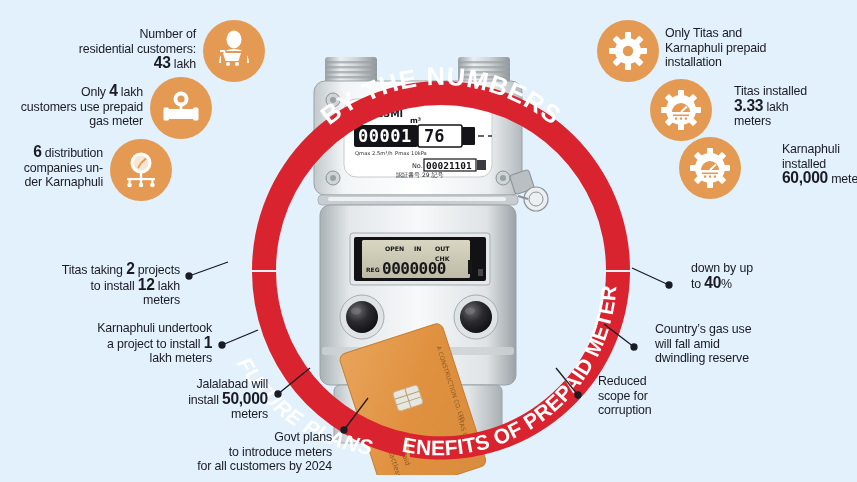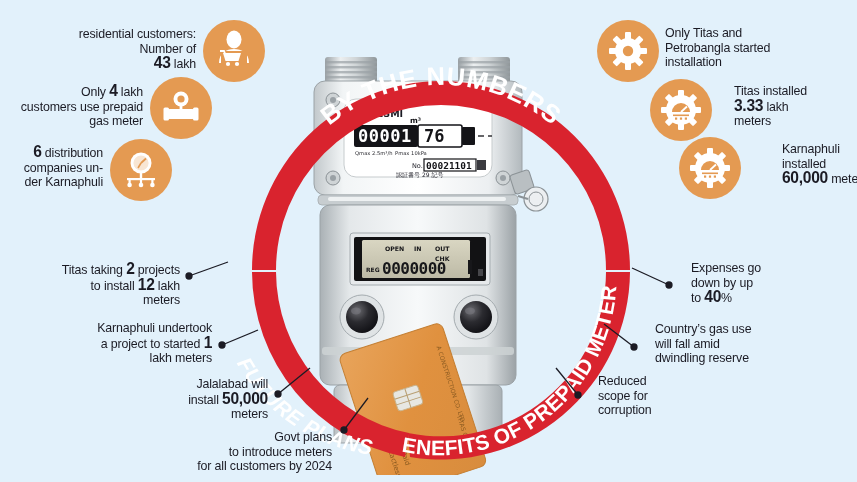--- a/index.html
+++ b/index.html
@@ -337,40 +337,40 @@
       <path d="M13 24 A9 9 0 0 1 31 24 Z" fill="#e49a52"></path>
       <line x1="22" y1="24" x2="28" y2="18.5" stroke="#fff" stroke-width="1.8"></line>
       <rect x="14" y="26.5" width="16" height="1.6" fill="#e49a52"></rect>
       <rect x="16" y="29.5" width="2.2" height="2.2" fill="#e49a52"></rect>
       <rect x="20.9" y="29.5" width="2.2" height="2.2" fill="#e49a52"></rect>
       <rect x="25.8" y="29.5" width="2.2" height="2.2" fill="#e49a52"></rect>
     </svg>
   </div>
 
   <div class="callout r" style="left:20px;top:27px;width:176px;">
+    <div>Number of</div>
     <div>residential customers:</div>
-    <div>Number of</div>
     <div><b>43</b><span> lakh</span></div>
   </div>
 
   <div class="callout r" style="left:10px;top:84px;width:133px;">
     <div><span>Only </span><b>4</b><span> lakh</span></div>
     <div>customers use prepaid</div>
     <div>gas meter</div>
   </div>
 
   <div class="callout r" style="left:6px;top:145px;width:97px;">
     <div><b>6</b><span> distribution</span></div>
     <div>companies un-</div>
     <div>der Karnaphuli</div>
   </div>
 
   <div class="callout l" style="left:665px;top:26px;width:180px;">
     <div>Only Titas and</div>
-    <div>Petrobangla started</div>
+    <div>Karnaphuli prepaid</div>
     <div>installation</div>
   </div>
 
   <div class="callout l" style="left:718px;top:84px;width:132px;margin-left:16px;">
     <div>Titas installed</div>
     <div><b>3.33</b><span> lakh</span></div>
     <div>meters</div>
   </div>
 
   <div class="callout l" style="left:782px;top:142px;width:111px;">
@@ -380,38 +380,37 @@
   </div>
 
   <div class="callout r" style="left:10px;top:262px;width:170px;">
     <div><span>Titas taking </span><b>2</b><span> projects</span></div>
     <div><span>to install </span><b>12</b><span> lakh</span></div>
     <div>meters</div>
   </div>
 
   <div class="callout r" style="left:40px;top:321px;width:172px;">
     <div>Karnaphuli undertook</div>
-    <div><span>a project to started </span><b>1</b></div>
+    <div><span>a project to install </span><b>1</b></div>
     <div>lakh meters</div>
   </div>
 
   <div class="callout r" style="left:100px;top:377px;width:168px;">
     <div>Jalalabad will</div>
     <div><span>install </span><b>50,000</b></div>
     <div>meters</div>
   </div>
 
   <div class="callout r" style="left:130px;top:414px;width:202px;margin-top:16px;">
     <div>Govt plans</div>
     <div>to introduce meters</div>
     <div>for all customers by 2024</div>
   </div>
 
   <div class="callout l" style="left:691px;top:261px;width:120px;">
-    <div>Expenses go</div>
     <div>down by up</div>
     <div><span>to </span><b>40</b><span>%</span></div>
   </div>
 
   <div class="callout l" style="left:655px;top:322px;width:160px;">
     <div>Country’s gas use</div>
     <div>will fall amid</div>
     <div>dwindling reserve</div>
   </div>
 

